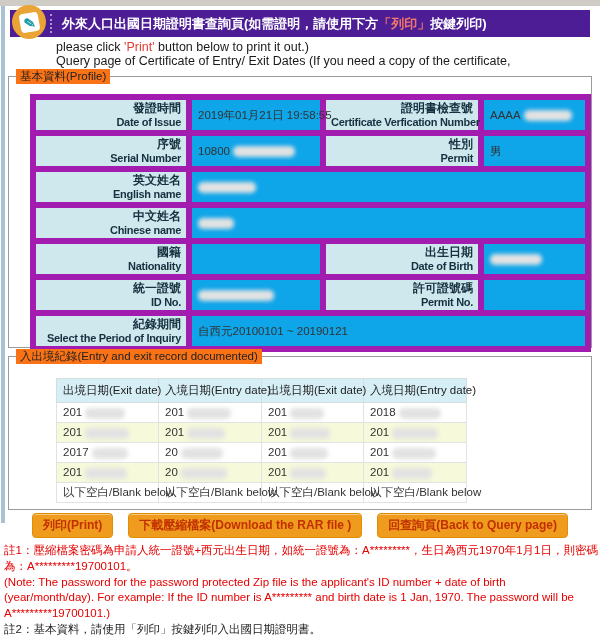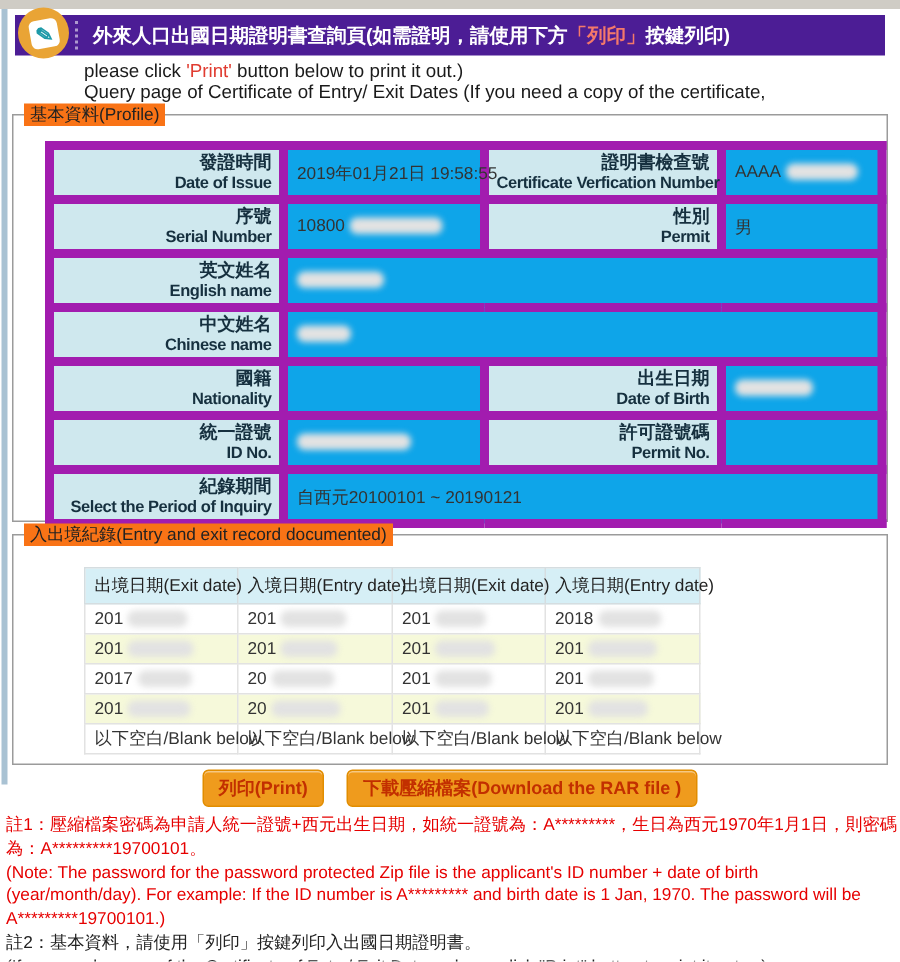--- a/index.html
+++ b/index.html
@@ -216,20 +216,21 @@
     <td>以下空白/Blank below</td>
     <td>以下空白/Blank below</td>
     <td>以下空白/Blank below</td>
   </tr>
 </tbody>
   </table>
 
 <div class="buttons">
   <button class="btn">列印(Print)</button>
   <button class="btn">下載壓縮檔案(Download the RAR file )</button>
+  <button class="btn">回查詢頁(Back to Query page)</button>
 </div>
 
 <div class="footnotes">
   <div class="note-red">註1：壓縮檔案密碼為申請人統一證號+西元出生日期，如統一證號為：A*********，生日為西元1970年1月1日，則密碼為：A*********19700101。</div>
   <div class="note-red">(Note: The password for the password protected Zip file is the applicant's ID number + date of birth (year/month/day). For example: If the ID number is A********* and birth date is 1 Jan, 1970. The password will be A*********19700101.)</div>
   <div class="note-black">註2：基本資料，請使用「列印」按鍵列印入出國日期證明書。</div>
   <div class="note-black">(If you need a copy of the Certificate of Entry/ Exit Dates, please click "Print" button to print it out。 )</div>
 </div>
 
 </body></html>

